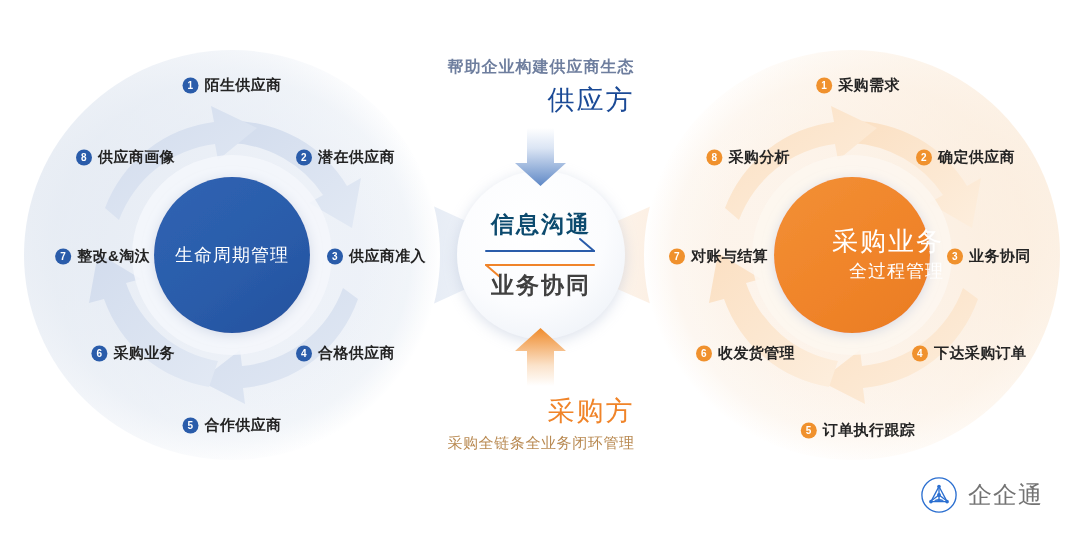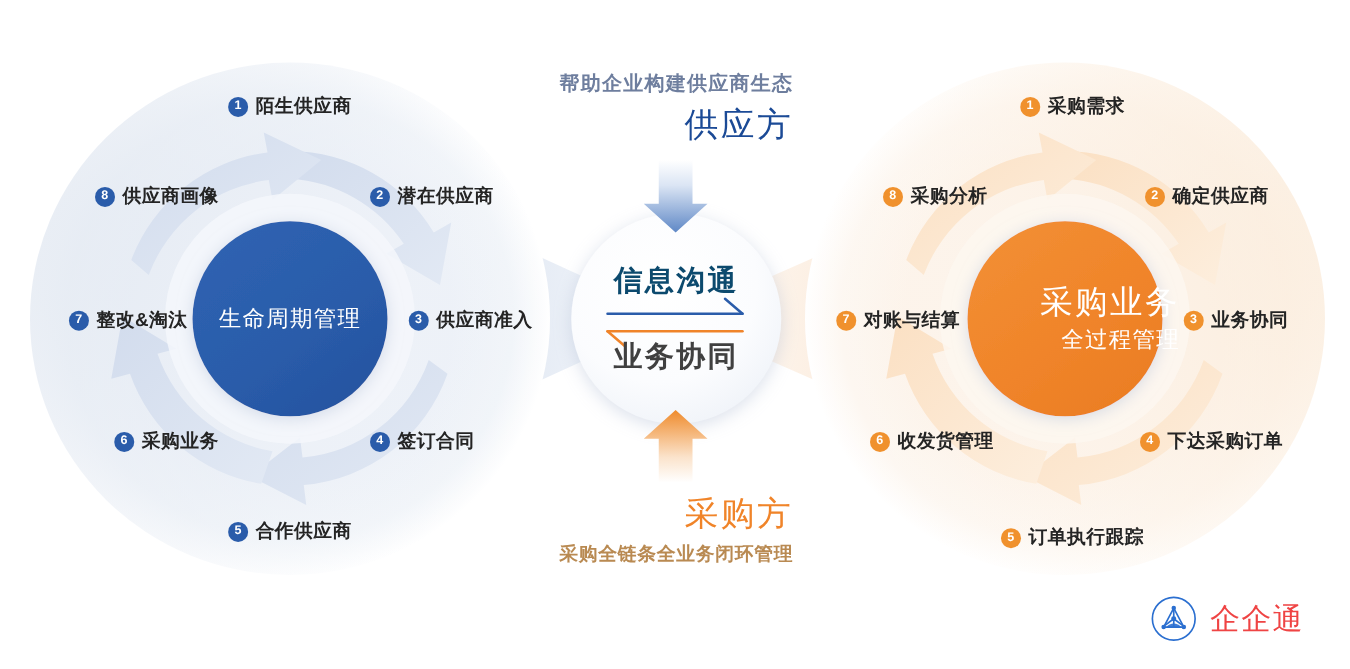--- a/index.html
+++ b/index.html
@@ -104,21 +104,21 @@
     margin-top: 4px;
   }
   .head .title-orange {
     font-size: 27px;
     font-weight: normal;
     color: #f08429;
     letter-spacing: 2px;
   }
   .head .sub-bot {
     font-size: 15px;
-    font-weight: bold;
+    font-weight: normal;
     color: #b98a52;
     letter-spacing: .6px;
     margin-top: 5px;
   }
 
   
   .hub {
     position: absolute;
     transform: translate(-50%, -50%);
     text-align: center;
@@ -141,21 +141,21 @@
   
   .logo {
     position: absolute;
     display: flex;
     align-items: center;
     gap: 10px;
   }
   .logo .logo-text {
     font-size: 24px;
     font-weight: normal;
-    color: #ef4444;
+    color: #737373;
     letter-spacing: 1px;
     font-family: Liberation Serif, serif;
   }
 </style>
 </head>
 <body>
 
 <div class="stage">
 
   <svg class="bg" viewBox="0 0 1080 535">
@@ -371,21 +371,21 @@
   <div class="lbl l" style="left:296px; top:157px;">
     <span class="num blue">2</span>
     <span>潜在供应商</span>
   </div>
   <div class="lbl l" style="left:327px; top:256px;">
     <span class="num blue">3</span>
     <span>供应商准入</span>
   </div>
   <div class="lbl l" style="left:296px; top:353px;">
     <span class="num blue">4</span>
-    <span>签订合同</span>
+    <span>合格供应商</span>
   </div>
   <div class="lbl c" style="left:232px; top:425px;">
     <span class="num blue">5</span>
     <span>合作供应商</span>
   </div>
   <div class="lbl r" style="left:175px; top:353px;">
     <span class="num blue">6</span>
     <span>采购业务</span>
   </div>
   <div class="lbl r" style="left:150px; top:256px;">

